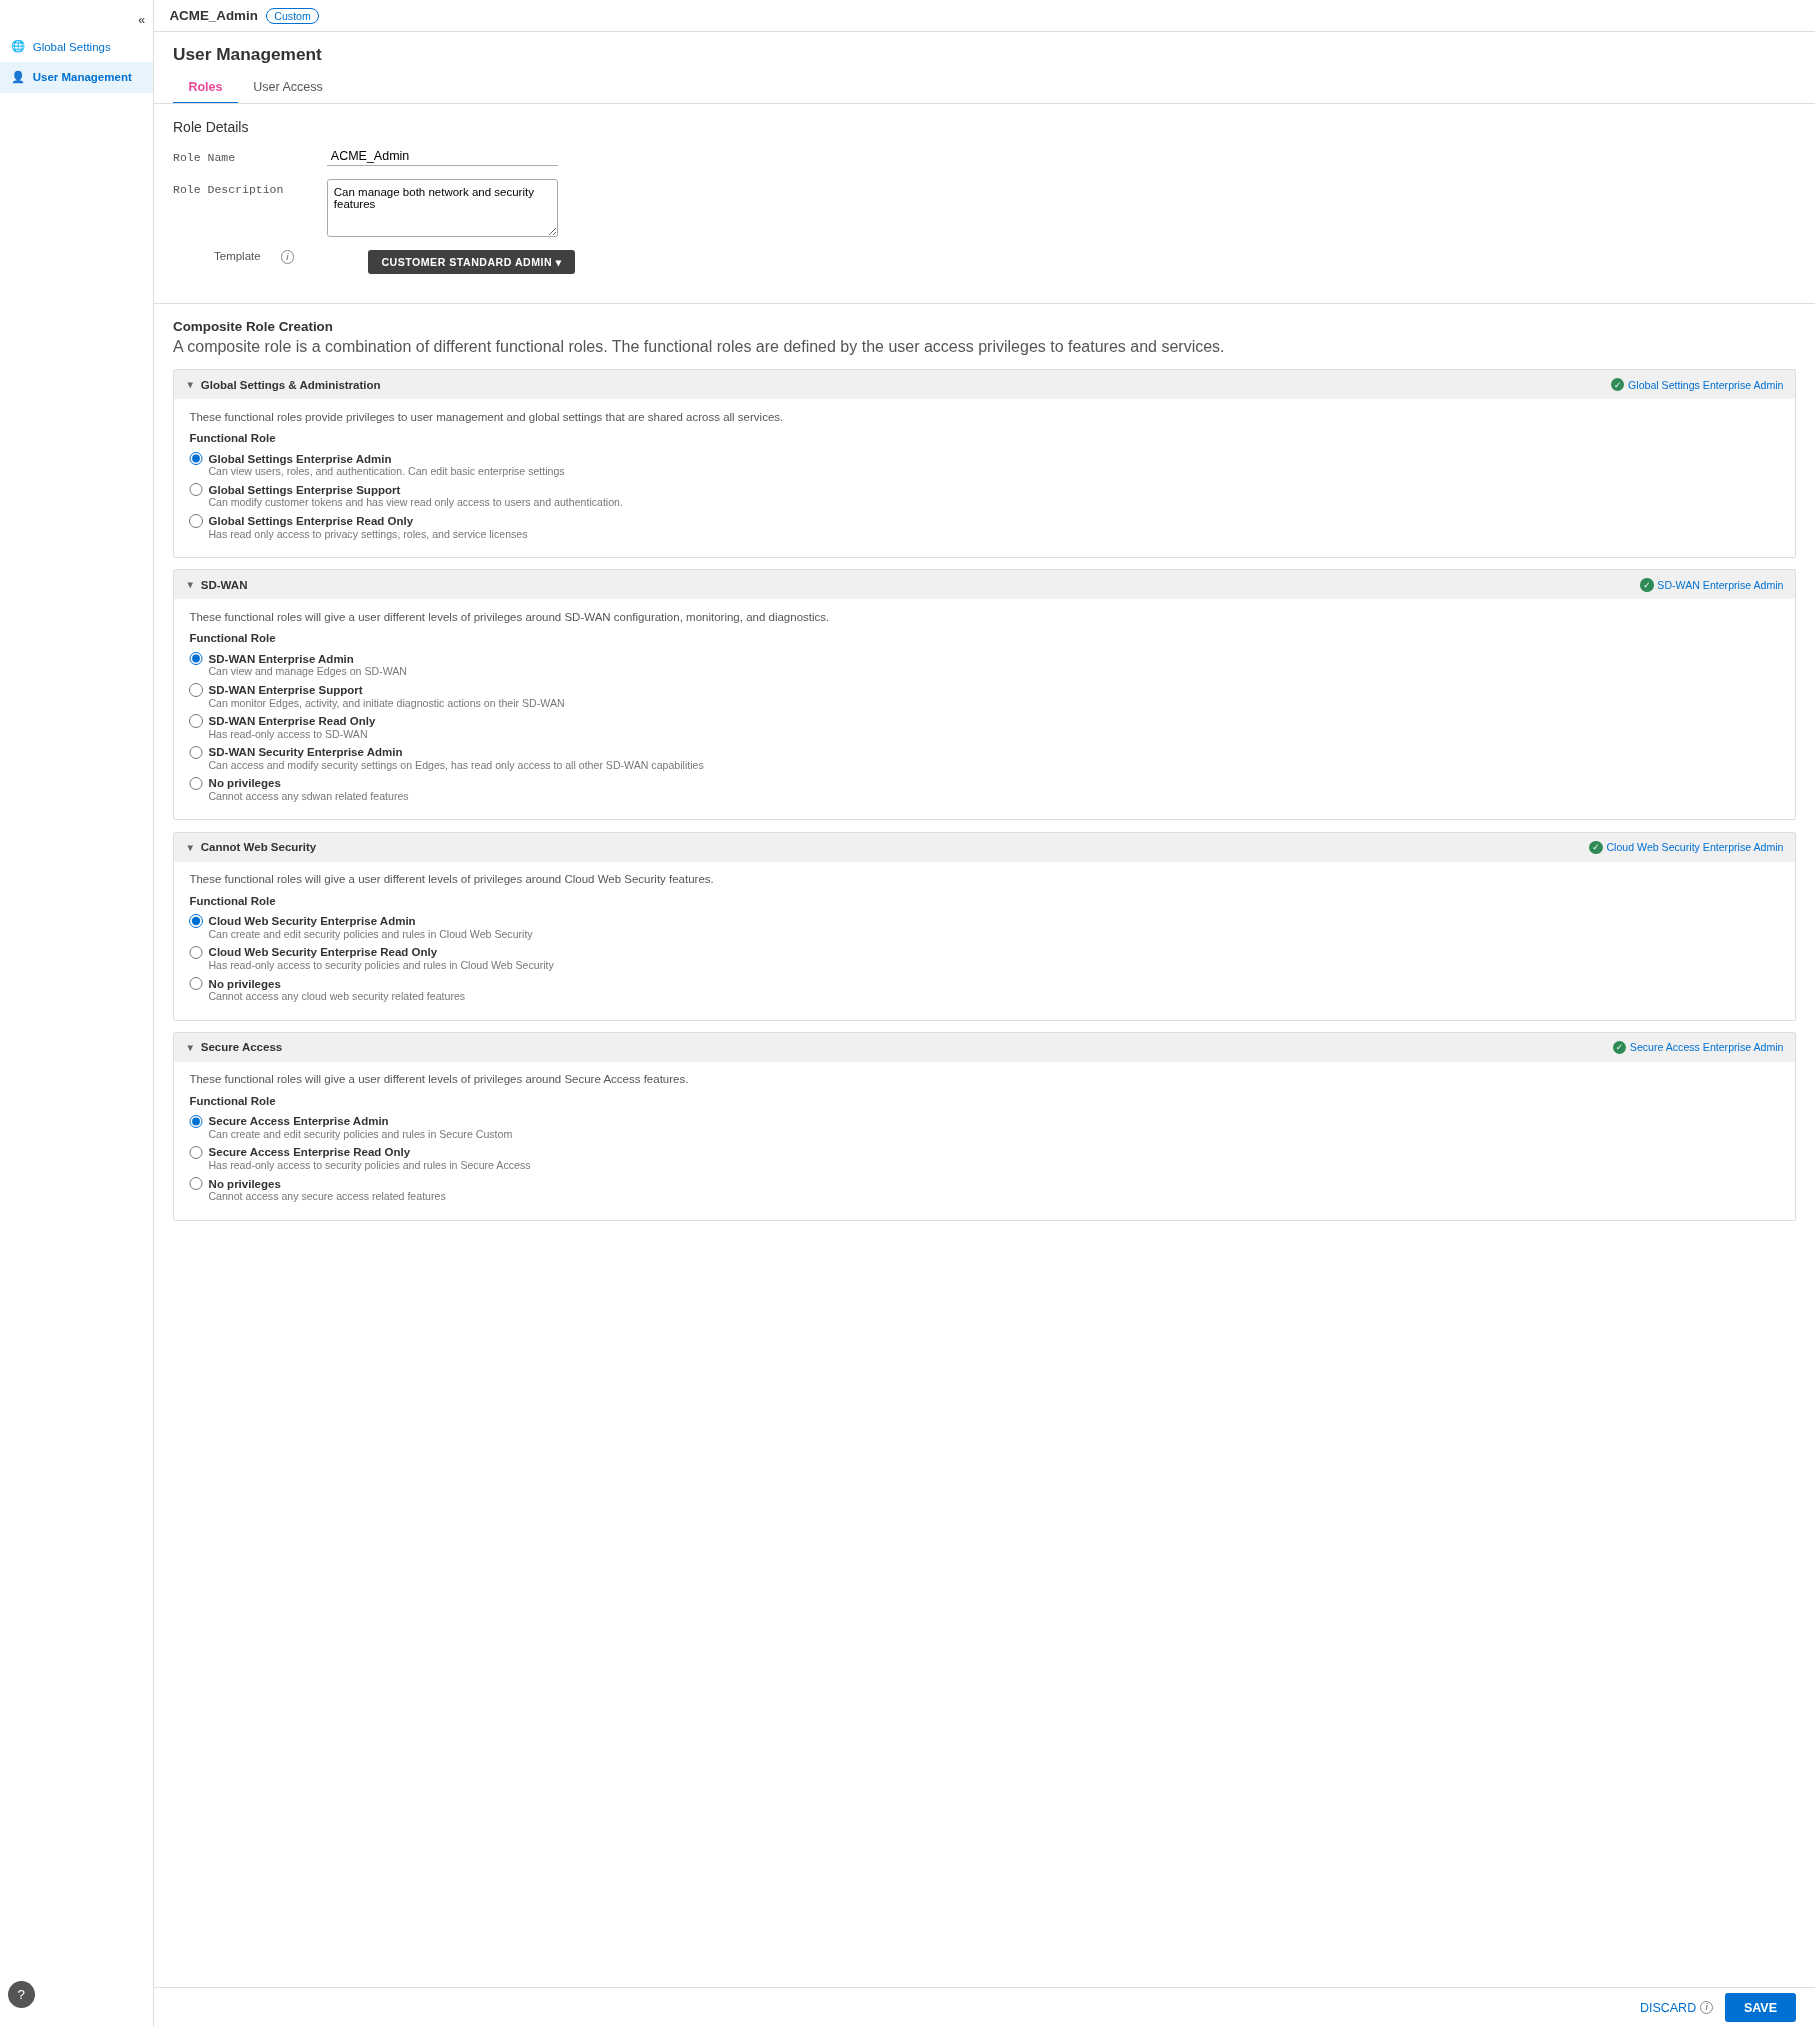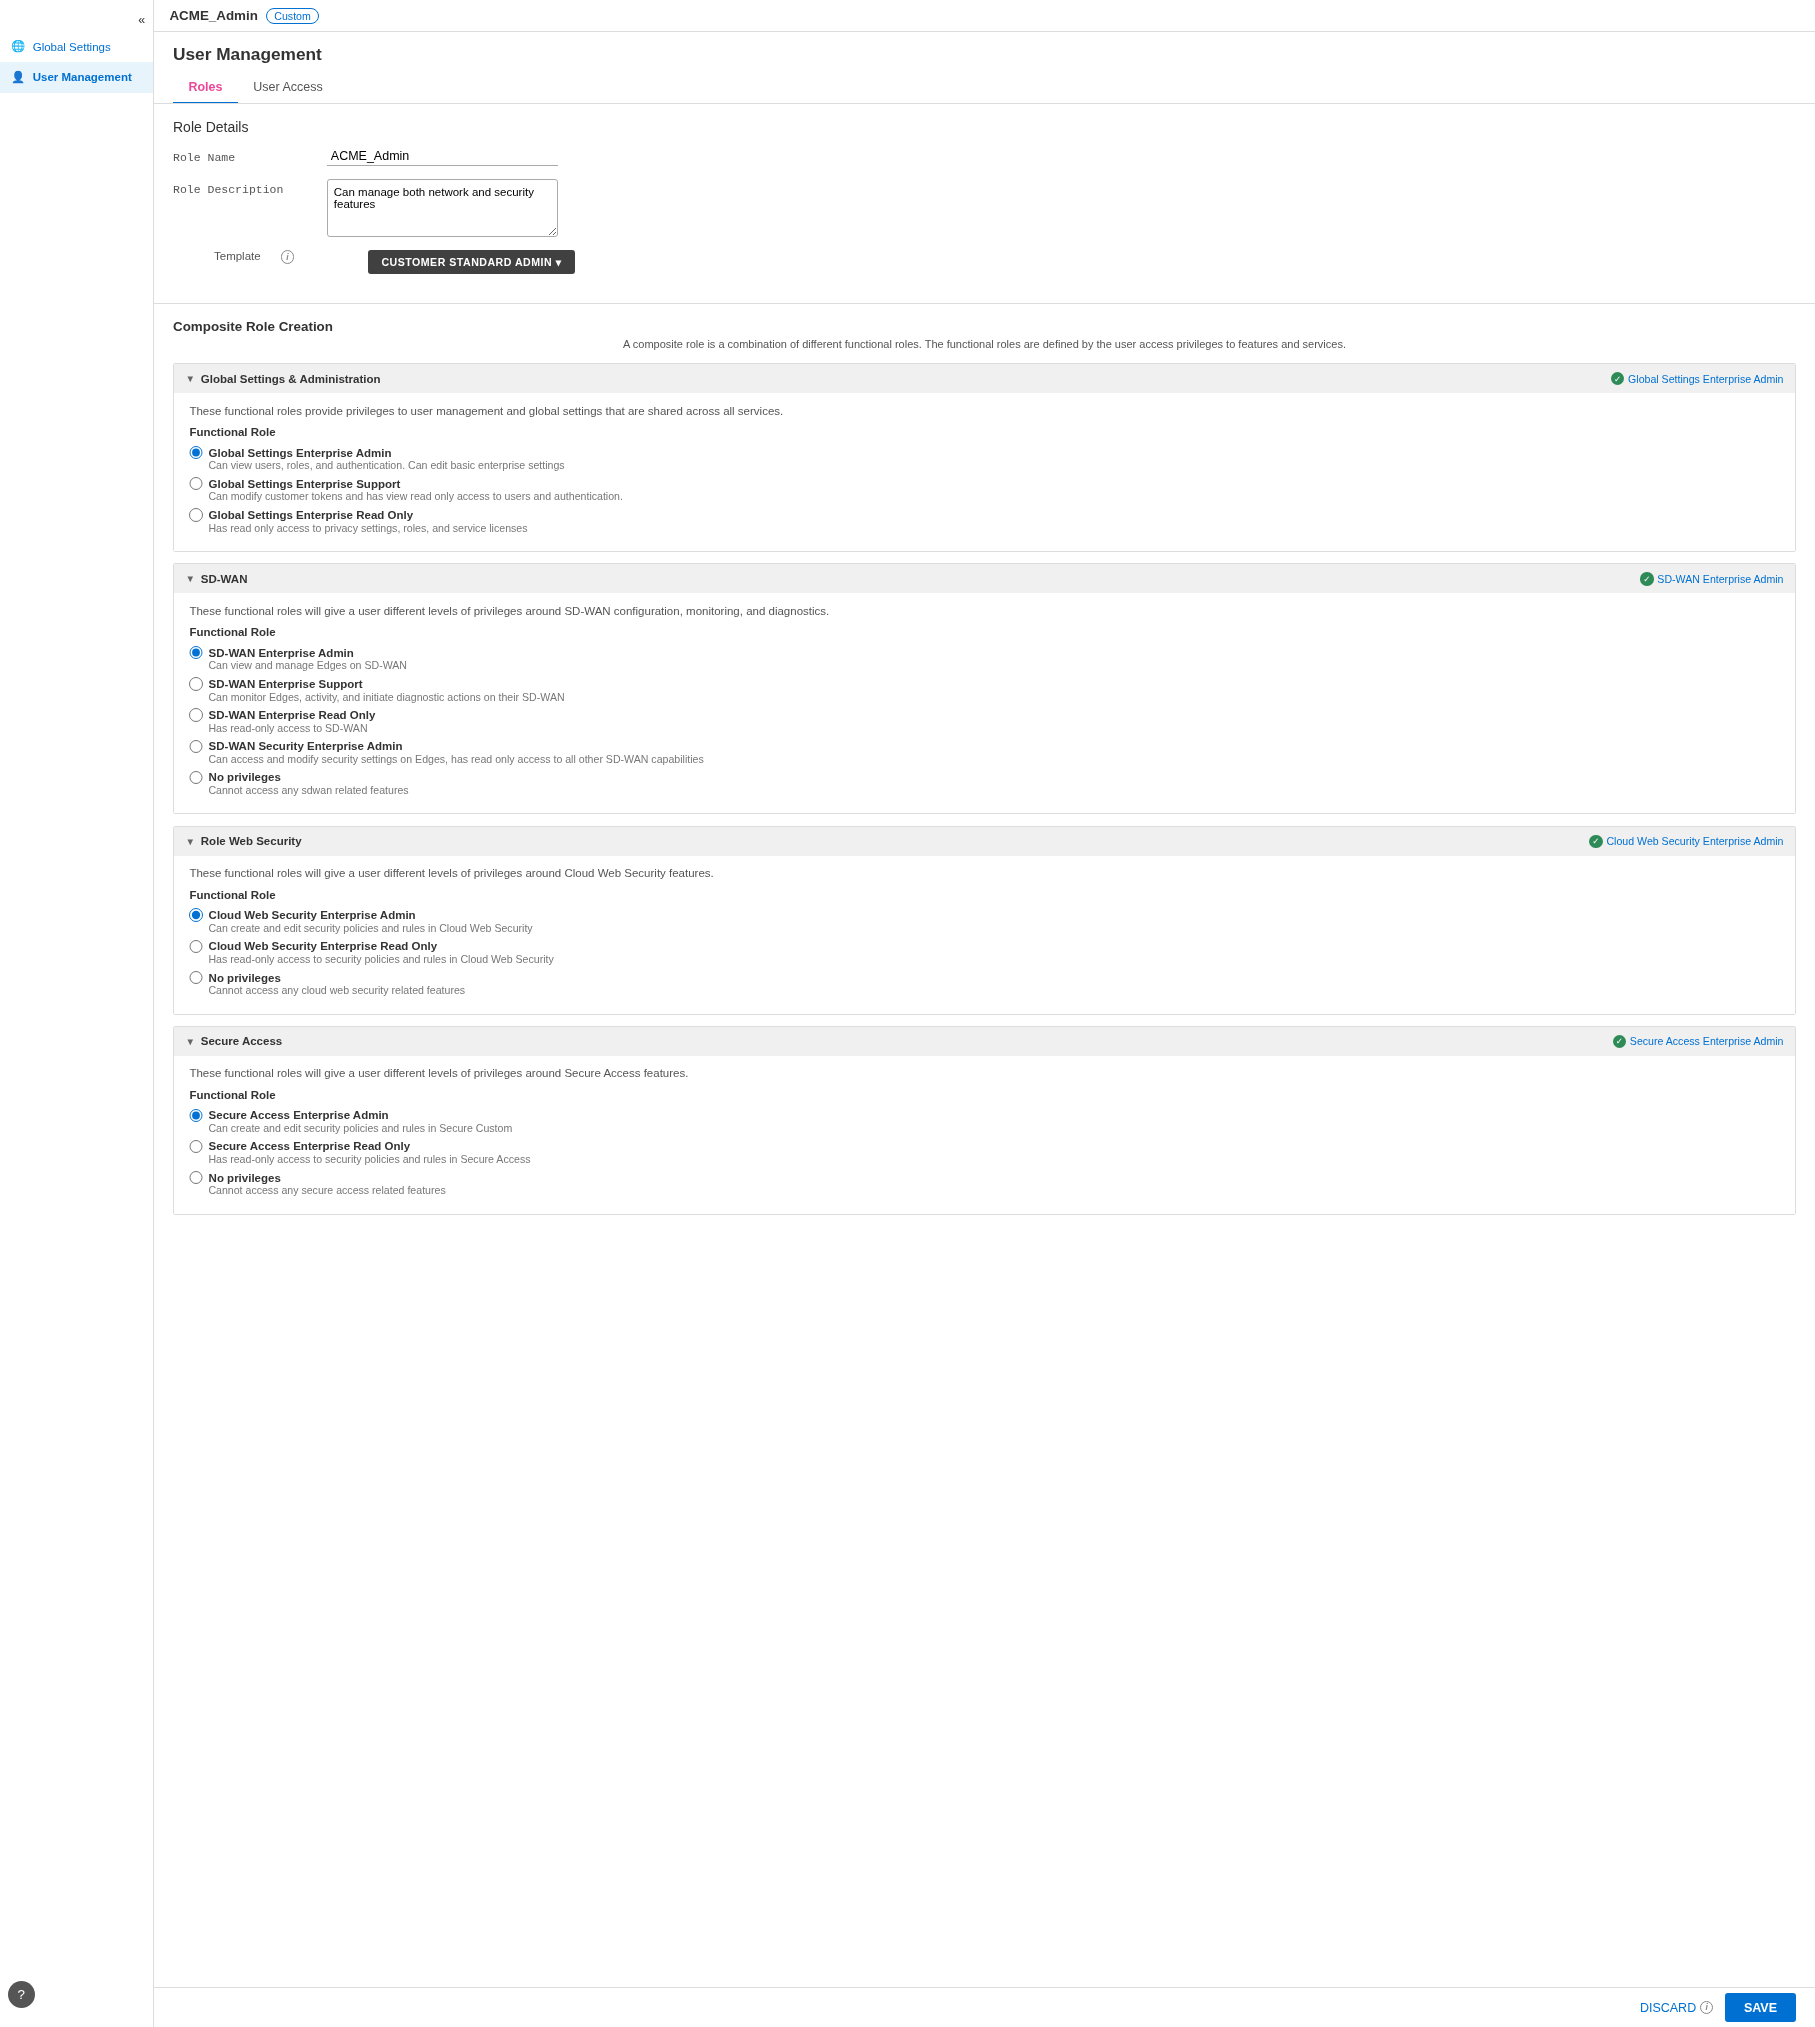--- a/index.html
+++ b/index.html
@@ -196,24 +196,23 @@
       background: #fff;
       padding: 15.4px 19px;
       flex: 1;
     }
     .composite-title {
       font-size: 13.4px;
       font-weight: bold;
       margin-bottom: 3.8px;
     }
     .composite-desc {
-      font-size: 11px;
+      font-size: 16px;
       color: #555;
       margin-bottom: 13.4px;
-      text-align: center;
     }
 
     
     .role-group {
       border: 1px solid #ddd;
       margin-bottom: 11.5px;
       border-radius: 1.9px;
     }
     .role-group-header {
       background: #f0f0f0;
@@ -512,21 +511,21 @@
             </label>
             <div class="radio-desc">Cannot access any sdwan related features</div>
           </div>
         </div>
       </div>
 
       <div class="role-group">
         <div class="role-group-header">
           <div class="role-group-header-left">
             <span class="chevron">▼</span>
-            <span>Role Web Security</span>
+            <span>Cannot Web Security</span>
           </div>
           <div class="role-group-header-right">
             <span class="check-circle">✓</span>
             <span>Cloud Web Security Enterprise Admin</span>
           </div>
         </div>
         <div class="role-group-body">
           <div class="role-group-desc">These functional roles will give a user different levels of privileges around Cloud Web Security features.</div>
           <div class="functional-role-label">Functional Role</div>
 

